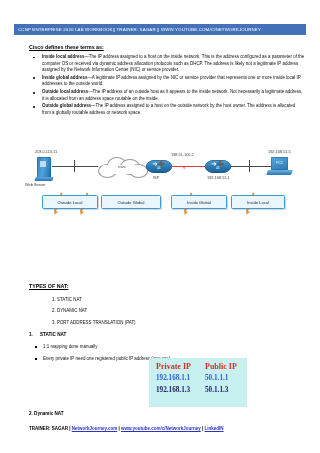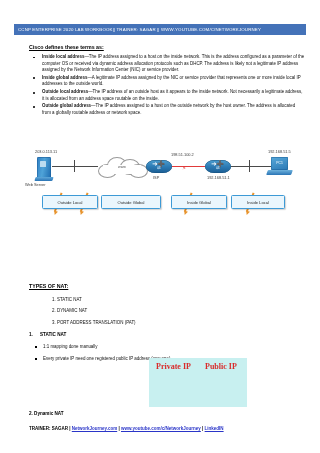--- a/index.html
+++ b/index.html
@@ -313,20 +313,28 @@
   <div class="static-bullets">
     <div class="sb">1:1 mapping done manually</div>
     <div class="sb">Every private IP need one registered public IP address (one:one)</div>
   </div>
 
   <div class="ip-table">
     <div class="ip-row ip-head">
       <div class="c1">Private IP</div>
       <div class="c2">Public IP</div>
     </div>
+    <div class="ip-row r1">
+      <div class="c1">192.168.1.1</div>
+      <div class="c2">50.1.1.1</div>
+    </div>
+    <div class="ip-row r3">
+      <div class="c1">192.168.1.3</div>
+      <div class="c2">50.1.1.3</div>
+    </div>
   </div>
 
   <div class="dynamic-nat">2. Dynamic NAT</div>
 
   <div class="footer">
     <span>TRAINER: SAGAR</span><span class="sep"> | </span><a href="#">NetworkJourney.com</a><span class="sep"> | </span><a href="#">www.youtube.com/c/NetworkJourney</a><span class="sep"> | </span><a href="#">LinkedIN</a>
   </div>
 
 </div>
 

